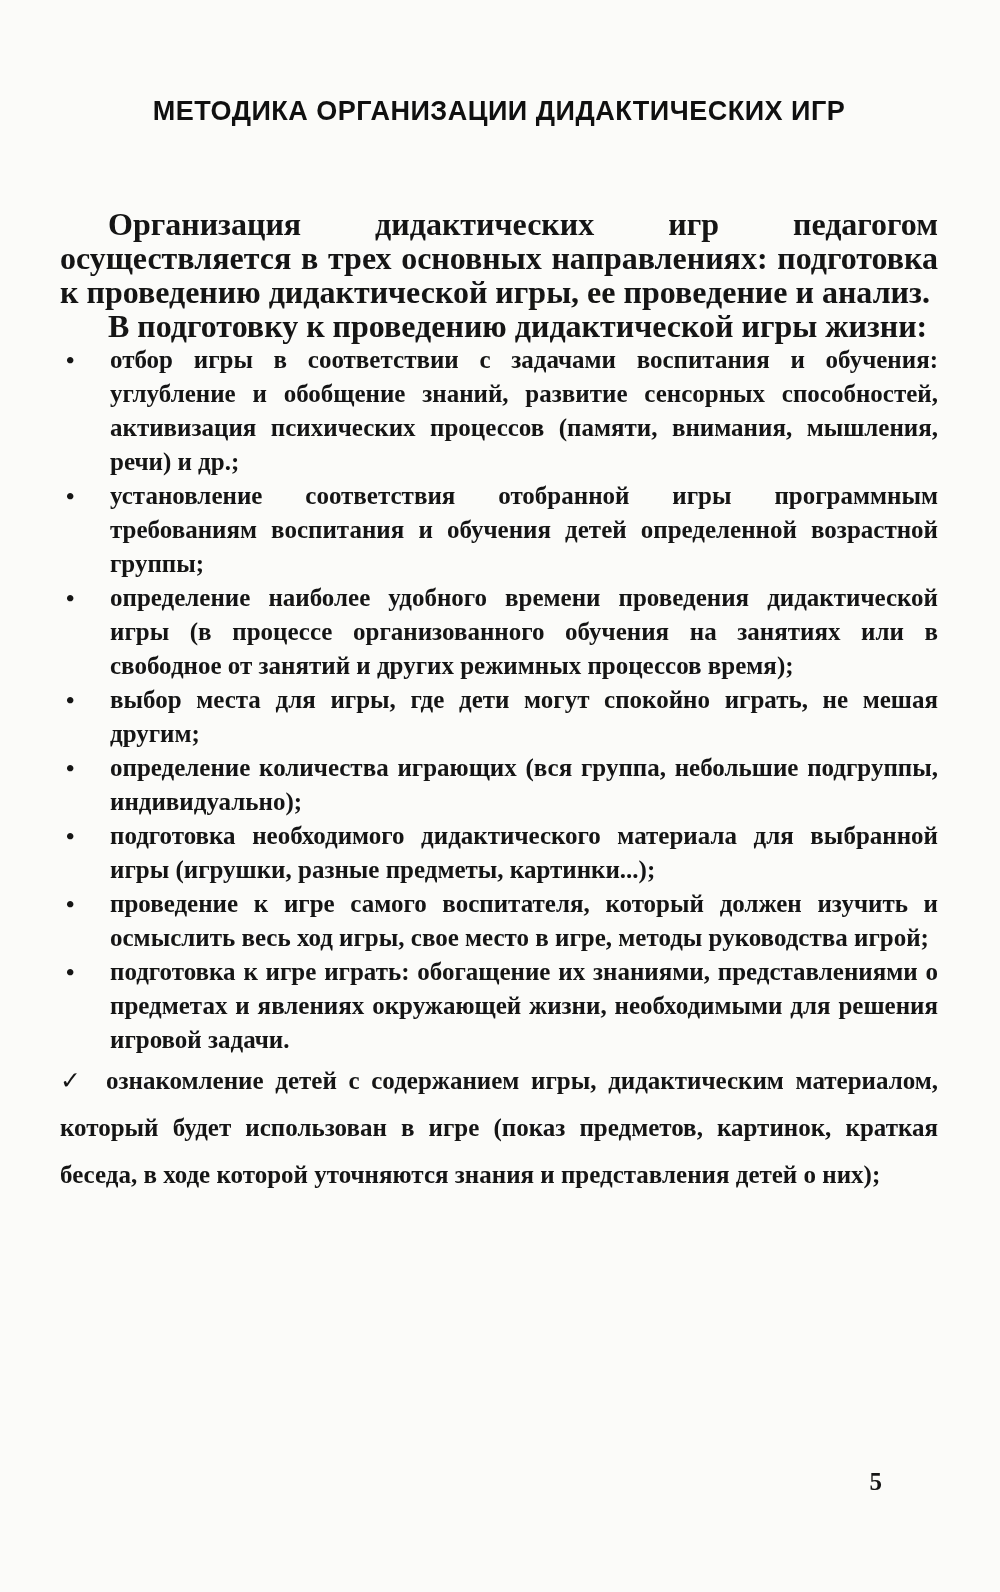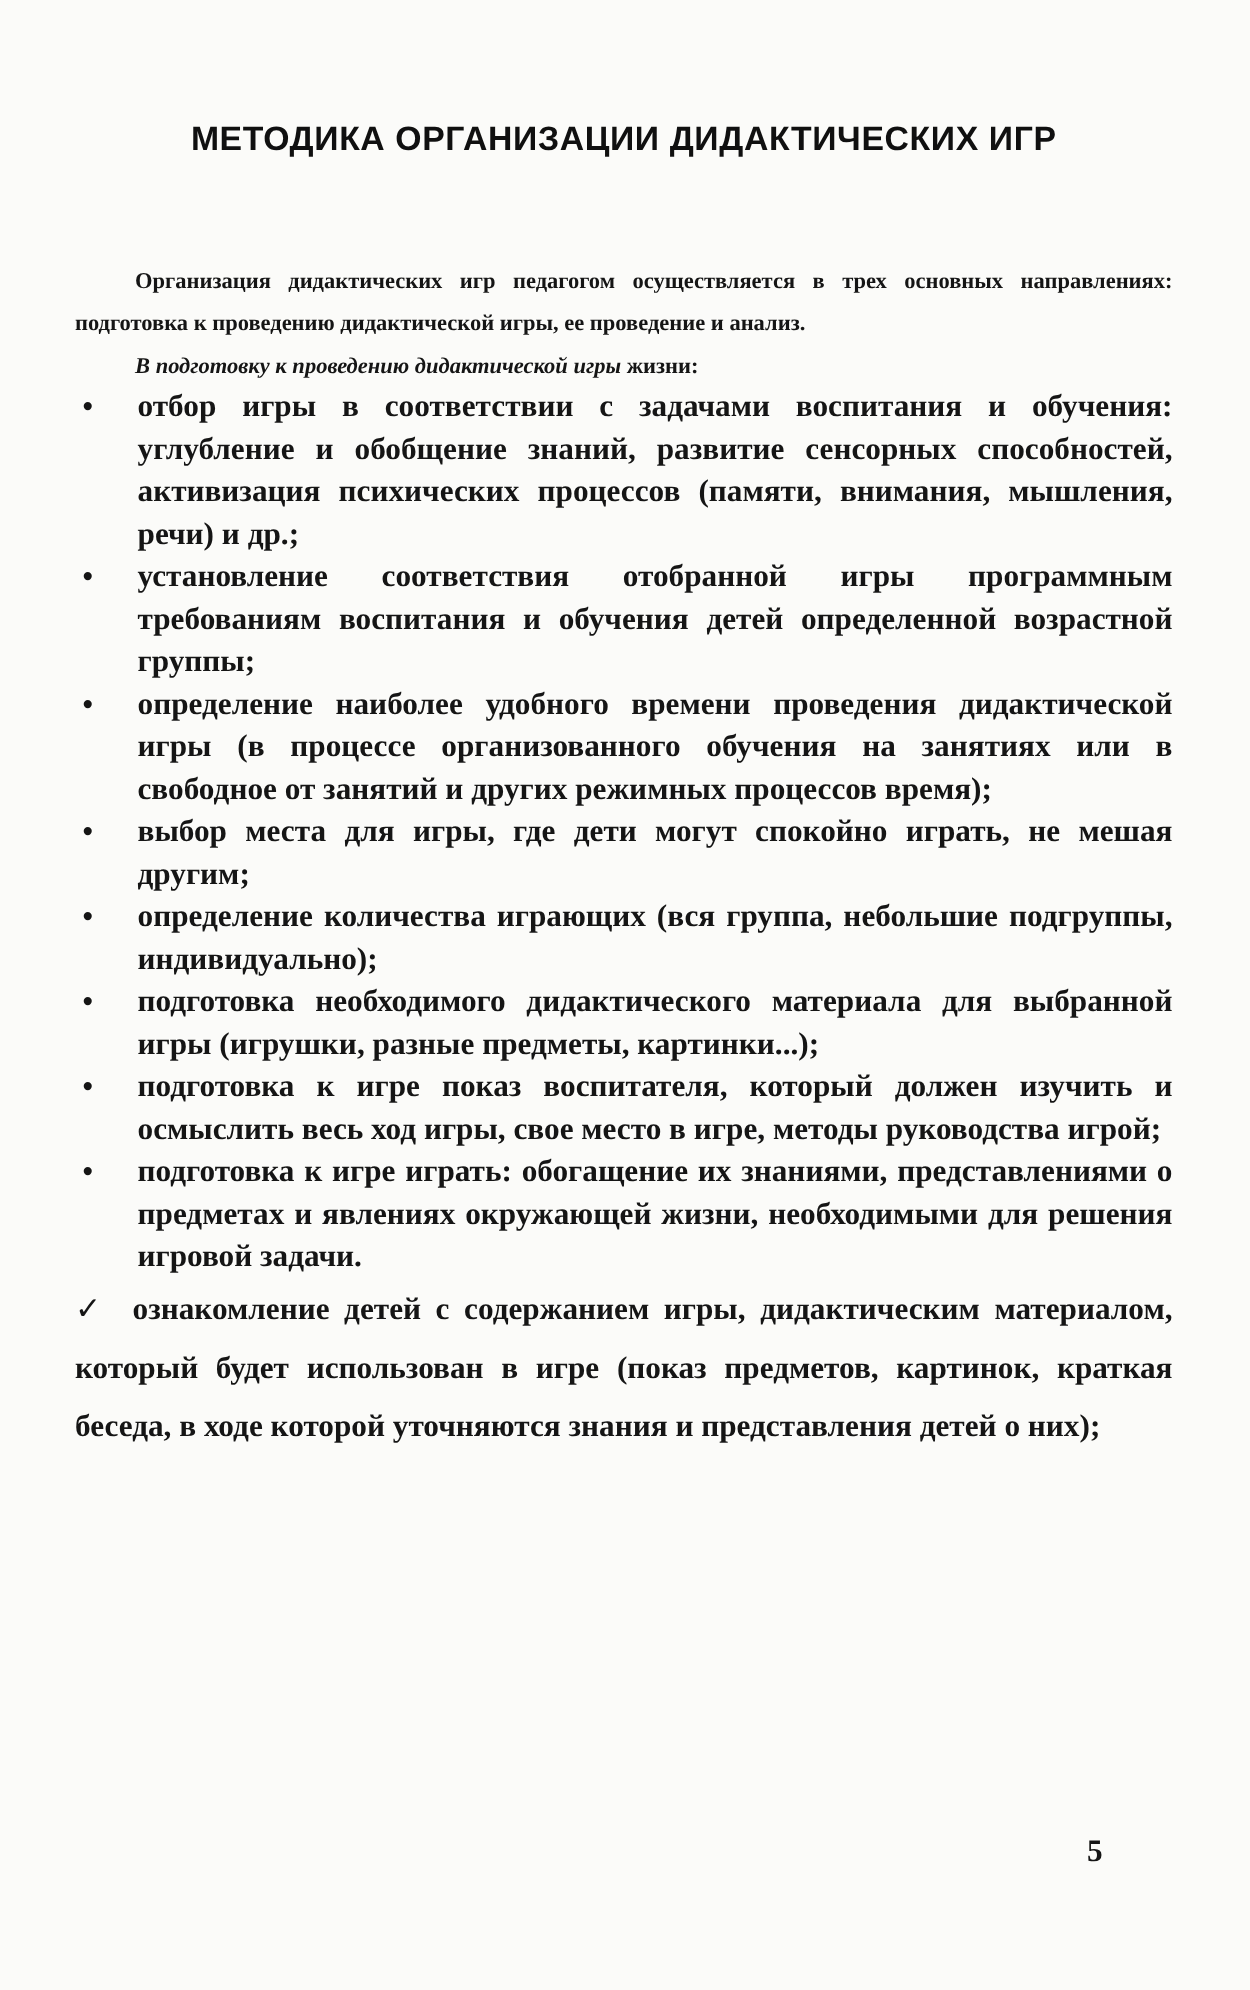--- a/index.html
+++ b/index.html
@@ -29,28 +29,28 @@
     font-family: "Liberation Sans", sans-serif;
     font-weight: 700;
     font-size: 27px;
     letter-spacing: 0.5px;
     text-align: center;
     color: #101010;
     margin-bottom: 80px;
   }
 
   .para {
-    font-size: 18px;
+    font-size: 32px;
     line-height: 34px;
     text-align: justify;
   }
 
   .indent { text-indent: 48px; }
 
-  .emph { font-style: italic; }
+  .emph { }
 
   .bullet-list { }
 
   .bullet-row {
     display: flex;
     font-size: 25px;
     line-height: 34px;
   }
 
   .bullet-col {
@@ -129,21 +129,21 @@
       <div class="bullet-text">определение количества играющих (вся группа, небольшие подгруппы, индивидуально);</div>
     </div>
 
     <div class="bullet-row">
       <div class="bullet-col"><span class="bullet-glyph">•</span></div>
       <div class="bullet-text">подготовка необходимого дидактического материала для выбранной игры (игрушки, разные предметы, картинки...);</div>
     </div>
 
     <div class="bullet-row">
       <div class="bullet-col"><span class="bullet-glyph">•</span></div>
-      <div class="bullet-text">подготовка к игре показ воспитателя, который должен изучить и осмыслить весь ход игры, свое место в игре, методы руководства игрой;</div>
+      <div class="bullet-text">проведение к игре самого воспитателя, который должен изучить и осмыслить весь ход игры, свое место в игре, методы руководства игрой;</div>
     </div>
 
     <div class="bullet-row">
       <div class="bullet-col"><span class="bullet-glyph">•</span></div>
       <div class="bullet-text">подготовка к игре играть: обогащение их знаниями, представлениями о предметах и явлениях окружающей жизни, необходимыми для решения игровой задачи.</div>
     </div>
 
   </div>
 
 

